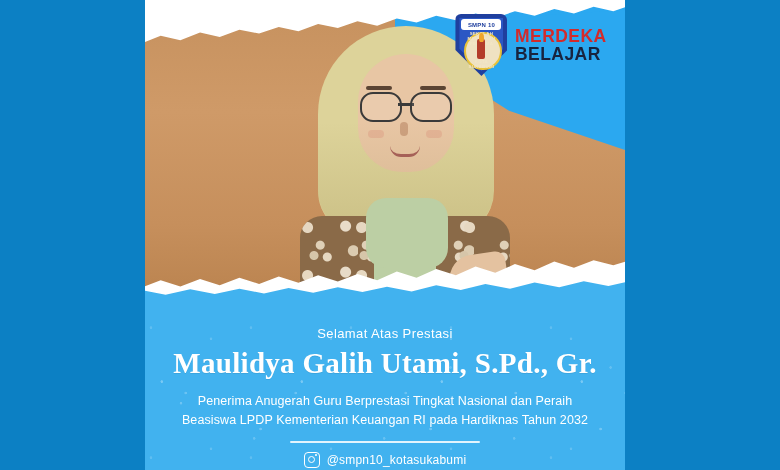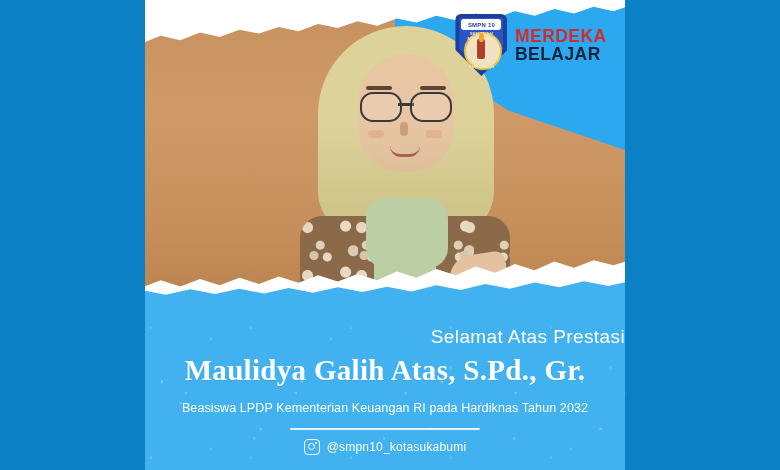--- a/index.html
+++ b/index.html
@@ -214,24 +214,23 @@
     font-size:19px;font-weight:bold;color:#18243f;
     letter-spacing:.5px;transform:scaleX(.92);transform-origin:left;
     font-family:"Liberation Sans", sans-serif;
   }
 
   
   .text-block{
     position:absolute;left:0;right:0;top:326px;text-align:center;
   }
   .congrats{
-    font-size:19px;color:#ffffff;letter-spacing:.4px;
+    font-size:13px;color:#ffffff;letter-spacing:.4px;
     font-family:"Liberation Sans", sans-serif;
     margin:0 0 6px 0;
-    text-align:right;
   }
   .name{
     font-family:"Liberation Serif", serif;
     font-weight:bold;font-size:29px;color:#ffffff;
     letter-spacing:.3px;margin:0 0 12px 0;
     text-shadow:0 1px 0 rgba(0,0,0,.07);
   }
   .desc{
     font-size:12.5px;color:#ffffff;line-height:1.55;
     font-family:"Liberation Sans", sans-serif;
@@ -319,21 +318,22 @@
         </div>
       </div>
       <div class="merdeka">
         <div class="m1">MERDEKA</div>
         <div class="m2">BELAJAR</div>
       </div>
     </div>
 
     <div class="text-block">
       <p class="congrats">Selamat Atas Prestasi</p>
-      <h1 class="name">Maulidya Galih Atas, S.Pd., Gr.</h1>
+      <h1 class="name">Maulidya Galih Utami, S.Pd., Gr.</h1>
+      <p class="desc">Penerima Anugerah Guru Berprestasi Tingkat Nasional dan Peraih</p>
       <p class="desc">Beasiswa LPDP Kementerian Keuangan RI pada Hardiknas Tahun 2032</p>
       <div class="divider"></div>
       <div class="handle-row">
         <span class="ig-icon"></span>
         <span class="handle">@smpn10_kotasukabumi</span>
       </div>
     </div>
 
   </div>
 </div>

